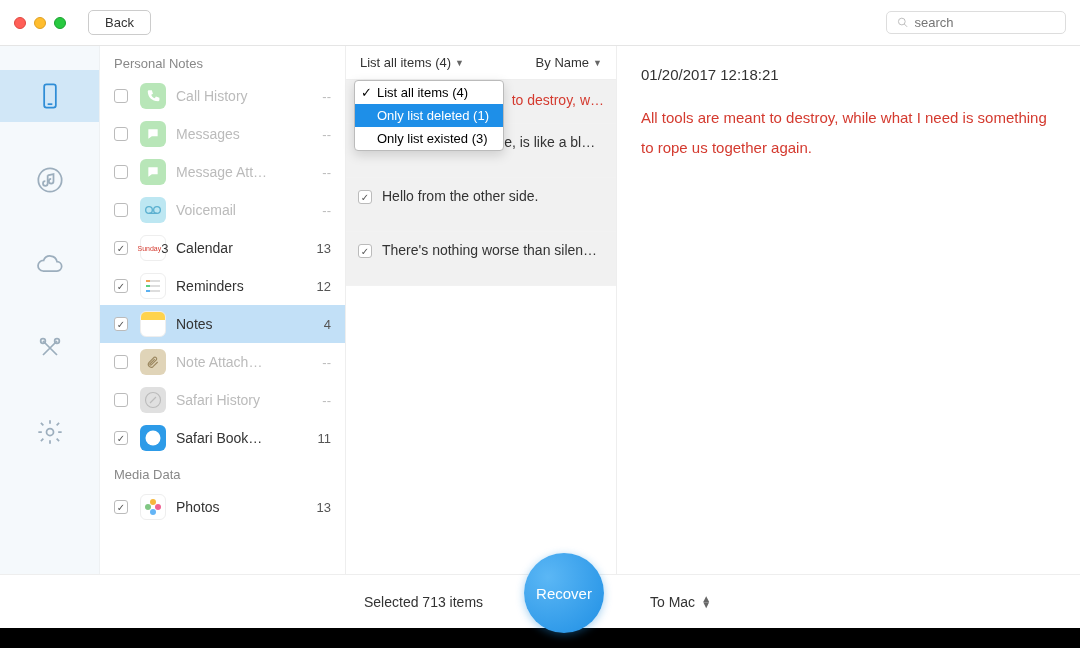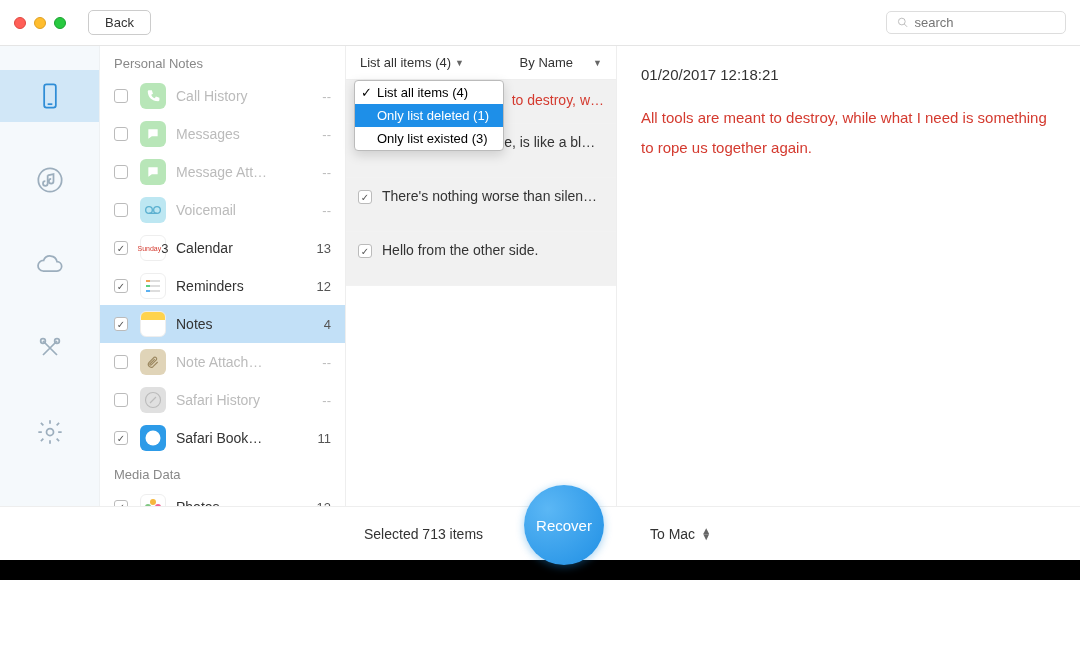--- a/index.html
+++ b/index.html
@@ -1,17 +1,17 @@
 <!DOCTYPE html>
 <html><head>
 <meta charset="utf-8">
 <style>
 * { box-sizing: border-box; margin: 0; padding: 0; font-family: -apple-system, "Helvetica Neue", Arial, sans-serif; }
 html, body { width: 1080px; height: 648px; overflow: hidden; background: #fff; }
-.window { width: 1080px; height: 560px; background: #fff; display: flex; flex-direction: column; }
+.window { width: 1080px; height: 628px; background: #fff; display: flex; flex-direction: column; }
 .titlebar { height: 46px; display: flex; align-items: center; padding: 0 14px; border-bottom: 1px solid #e5e5e5; }
 .traffic { display: flex; gap: 8px; margin-right: 22px; }
 .dot { width: 12px; height: 12px; border-radius: 50%; }
 .dot.red { background: #ff5f57; border: 1px solid #e04740; }
 .dot.yellow { background: #ffbd2e; border: 1px solid #dfa023; }
 .dot.green { background: #28c940; border: 1px solid #1ba230; }
 .back-btn { border: 1px solid #ccc; border-radius: 5px; background: #fff; padding: 4px 16px; font-size: 13px; color: #333; cursor: pointer; }
 .spacer { flex: 1; }
 .search-wrap { border: 1px solid #ddd; border-radius: 5px; padding: 3px 10px; width: 180px; display: flex; align-items: center; gap: 6px; color: #bbb; }
 .search-wrap input { border: none; outline: none; font-size: 13px; width: 100%; color: #333; }
@@ -27,21 +27,21 @@
 .cat-item.disabled { color: #bbb; }
 .cat-checkbox { width: 14px; height: 14px; border: 1px solid #bbb; border-radius: 3px; margin-right: 12px; display: flex; align-items: center; justify-content: center; font-size: 10px; color: #555; background: #fff; }
 .cat-checkbox.checked::after { content: "✓"; }
 .cat-icon { width: 26px; height: 26px; border-radius: 6px; margin-right: 10px; display: flex; align-items: center; justify-content: center; font-size: 14px; color: #fff; flex-shrink: 0; }
 .cat-label { flex: 1; white-space: nowrap; overflow: hidden; text-overflow: ellipsis; }
 .cat-count { font-size: 13px; color: #555; min-width: 28px; text-align: right; }
 .cat-item.disabled .cat-count { color: #bbb; }
 .listcol { width: 271px; border-right: 1px solid #eee; display: flex; flex-direction: column; position: relative; }
 .listcol-header { height: 34px; display: flex; align-items: center; padding: 0 14px; border-bottom: 1px solid #eee; font-size: 13px; color: #333; }
 .filter-dd { cursor: pointer; display: flex; align-items: center; gap: 4px; }
-.sort-dd { margin-left: auto; cursor: pointer; display: flex; align-items: center; gap: 20px; text-align: center; }
+.sort-dd { margin-left: auto; cursor: pointer; display: flex; align-items: center; gap: 4px; text-align: center; }
 .caret { font-size: 9px; color: #666; }
 .dd-menu { position: absolute; top: 34px; left: 8px; width: 150px; background: #fff; border: 1px solid #bbb; border-radius: 4px; box-shadow: 0 4px 12px rgba(0,0,0,0.15); z-index: 10; overflow: hidden; font-size: 13px; }
 .dd-item { padding: 4px 8px 4px 22px; position: relative; cursor: pointer; }
 .dd-item.checked::before { content: "✓"; position: absolute; left: 6px; }
 .dd-item.hl { background: #1e8fe8; color: #fff; }
 .list-items { flex: 1; overflow-y: auto; }
 .list-row { display: flex; align-items: flex-start; padding: 10px 12px; border-bottom: 1px solid #f2f2f2; background: #f1f1f1; }
 .list-row .row-check { width: 14px; height: 14px; border: 1px solid #bbb; border-radius: 3px; margin-right: 10px; margin-top: 2px; display: flex; align-items: center; justify-content: center; font-size: 10px; color: #555; background: #fff; }
 .list-row .row-check.checked::after { content: "✓"; }
 .list-row .row-text { flex: 1; font-size: 14px; color: #333; white-space: nowrap; overflow: hidden; text-overflow: ellipsis; }
@@ -268,25 +268,25 @@
           <div class="list-row deleted" style="height: 44px; justify-content: flex-end; align-items: center; padding-top: 6px;">
             <div class="row-check checked" style="visibility: hidden;"></div>
             <div class="row-text" style="flex: 0 0 auto;">to destroy, w…</div>
           </div>
           <div class="list-row" style="min-height: 54px;">
             <div class="row-check checked"></div>
             <div class="row-text">Normal, in our house, is like a bl…</div>
           </div>
           <div class="list-row" style="min-height: 54px;">
             <div class="row-check checked"></div>
-            <div class="row-text">There's nothing worse than silen…</div>
+            <div class="row-text">Hello from the other side.</div>
           </div>
           <div class="list-row" style="min-height: 54px;">
             <div class="row-check checked"></div>
-            <div class="row-text">Hello from the other side.</div>
+            <div class="row-text">There's nothing worse than silen…</div>
           </div>
         </div>
     </div>
 
     <div class="detail">
       <div class="detail-date">01/20/2017 12:18:21</div>
       <div class="detail-body">All tools are meant to destroy, while what I need is something to rope us together again.</div>
     </div>
   </div>
 

